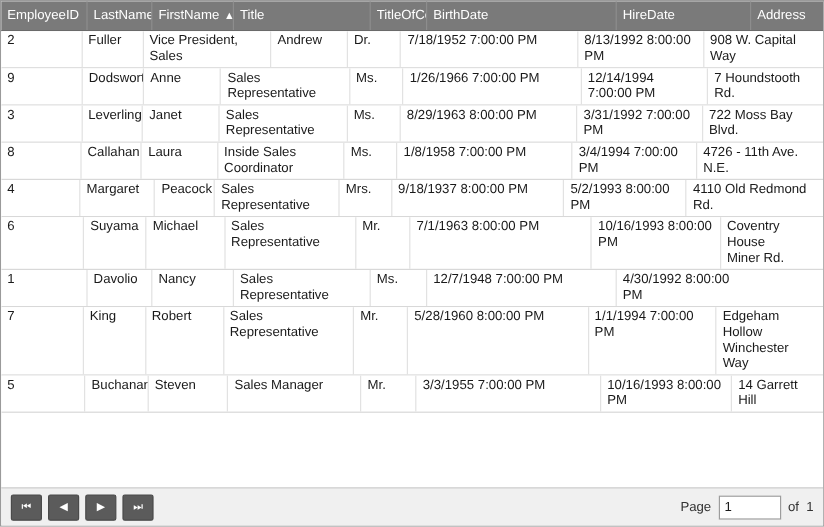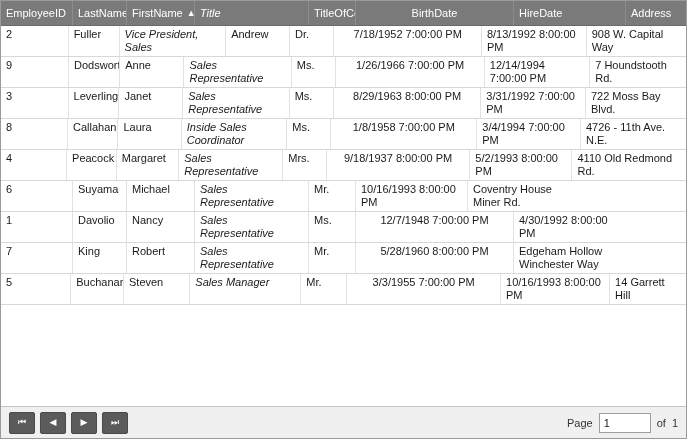--- a/index.html
+++ b/index.html
@@ -74,23 +74,23 @@
     border-right: 1px solid #e2e2e2;
     line-height: 13px;
     display: flex;
     align-items: flex-start;
   }
   .cell:last-child { border-right: none; }
   
   .c0 { width: 72px; }
   .c1 { width: 54px; }
   .c2 { width: 68px; }
-  .c3 { width: 114px; font-style: italic; }
+  .c3 { width: 114px; }
   .c4 { width: 47px; }
-  .c5 { width: 158px; justify-content: center; }
+  .c5 { width: 158px; }
   .c6 { width: 112px; }
   .c7 { flex: 1 1 auto; min-width: 0; }
   
   .grid-footer {
     flex: 0 0 32px;
     height: 32px;
     background: #f0f0f0;
     border-top: 1px solid #c6c6c6;
     display: flex;
     align-items: center;
@@ -208,54 +208,56 @@
         <div class="cell c1">Callahan</div>
         <div class="cell c2">Laura</div>
         <div class="cell c3">Inside Sales Coordinator</div>
         <div class="cell c4">Ms.</div>
         <div class="cell c5">1/8/1958 7:00:00 PM</div>
         <div class="cell c6">3/4/1994 7:00:00 PM</div>
         <div class="cell c7">4726 - 11th Ave. N.E.</div>
       </div>
       <div class="row">
         <div class="cell c0">4</div>
+        <div class="cell c2">Margaret</div>
         <div class="cell c1">Peacock</div>
-        <div class="cell c2">Margaret</div>
         <div class="cell c3">Sales Representative</div>
         <div class="cell c4">Mrs.</div>
         <div class="cell c5">9/18/1937 8:00:00 PM</div>
         <div class="cell c6">5/2/1993 8:00:00 PM</div>
         <div class="cell c7">4110 Old Redmond Rd.</div>
       </div>
       <div class="row">
         <div class="cell c0">6</div>
         <div class="cell c1">Suyama</div>
         <div class="cell c2">Michael</div>
         <div class="cell c3">Sales Representative</div>
         <div class="cell c4">Mr.</div>
+        <div class="cell c5">7/1/1963 8:00:00 PM</div>
         <div class="cell c6">10/16/1993 8:00:00 PM</div>
         <div class="cell c7">Coventry House
 Miner Rd.</div>
       </div>
       <div class="row">
         <div class="cell c0">1</div>
         <div class="cell c1">Davolio</div>
         <div class="cell c2">Nancy</div>
         <div class="cell c3">Sales Representative</div>
         <div class="cell c4">Ms.</div>
         <div class="cell c5">12/7/1948 7:00:00 PM</div>
         <div class="cell c6">4/30/1992 8:00:00 PM</div>
       </div>
       <div class="row">
         <div class="cell c0">7</div>
         <div class="cell c1">King</div>
         <div class="cell c2">Robert</div>
         <div class="cell c3">Sales Representative</div>
         <div class="cell c4">Mr.</div>
         <div class="cell c5">5/28/1960 8:00:00 PM</div>
+        <div class="cell c6">1/1/1994 7:00:00 PM</div>
         <div class="cell c7">Edgeham Hollow
 Winchester Way</div>
       </div>
       <div class="row">
         <div class="cell c0">5</div>
         <div class="cell c1">Buchanan</div>
         <div class="cell c2">Steven</div>
         <div class="cell c3">Sales Manager</div>
         <div class="cell c4">Mr.</div>
         <div class="cell c5">3/3/1955 7:00:00 PM</div>

